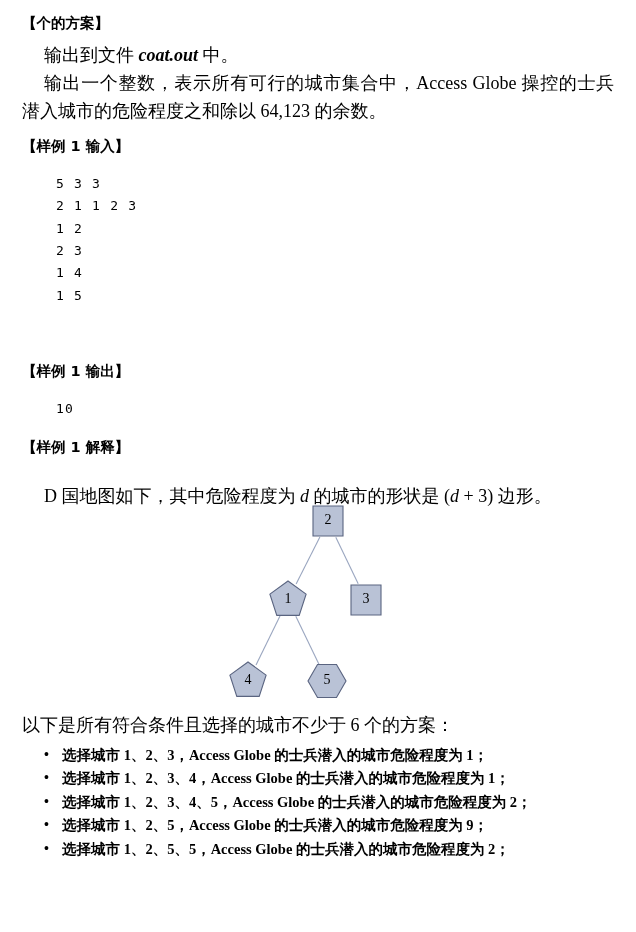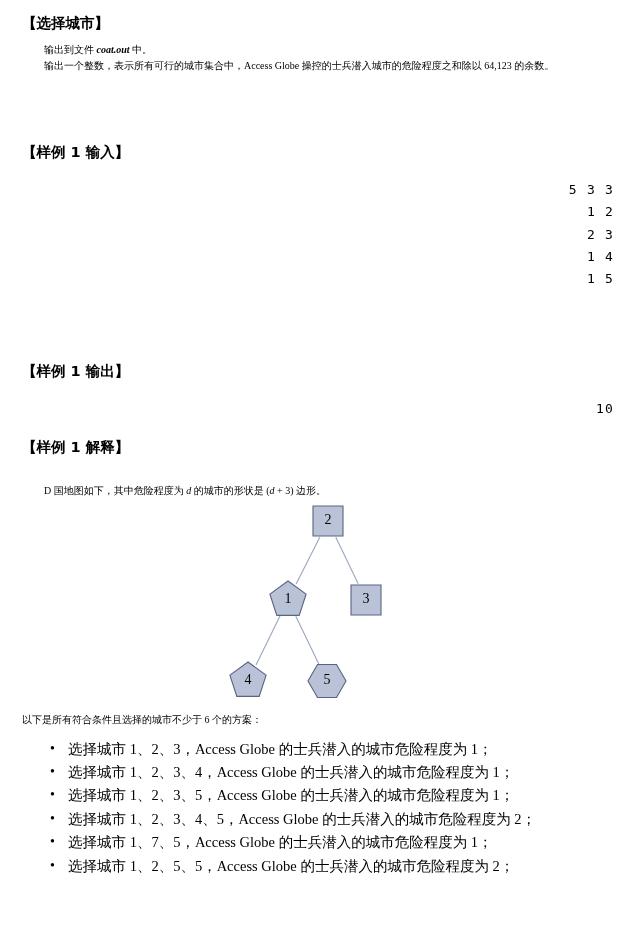--- a/index.html
+++ b/index.html
@@ -21,49 +21,49 @@
     height: 932px;
     padding: 0;
   }
   .sec-head {
     font-family: "DejaVu Sans", sans-serif;
     font-weight: bold;
     font-size: 14.5px;
     letter-spacing: 0px;
   }
   .para {
-    font-size: 10px;
+    font-size: 18px;
     line-height: 1.55;
     text-align: justify;
   }
   .indent {
     text-indent: 22px;
   }
   .mono {
     font-family: "DejaVu Sans Mono", monospace;
     font-size: 13px;
     line-height: 1.72;
     letter-spacing: 1.2px;
     padding-left: 34px;
-    text-align: right;
   }
   .bi {
     font-style: italic;
     font-weight: bold;
   }
   .it { font-style: italic; }
   .gap-s { height: 9px; }
   .gap-m { height: 17px; }
   .gap-l { height: 26px; }
 
   
   ul.plist {
     list-style: none;
-    margin: 6px;
+    margin: 0;
     padding: 0 0 0 22px;
+    font-weight: bold;
   }
   ul.plist li {
     position: relative;
     font-size: 14.5px;
     line-height: 1.62;
     padding-left: 18px;
   }
   ul.plist li:before {
     content: "\2022";
     position: absolute;
@@ -87,33 +87,34 @@
     width: 30px;
     text-align: center;
   }
 </style>
 </head>
 <body>
 
 <div class="page">
 
   <div style="position:absolute; left:22px; top:14px; width:592px;">
-    <div class="sec-head">【选择城市】</div>
+    <div class="sec-head">【个的方案】</div>
     <div class="gap-s"></div>
     <div class="para indent">
       <span>输出到文件 </span><span class="bi">coat.out</span><span> 中。</span>
     </div>
     <div class="para indent">输出一个整数，表示所有可行的城市集合中，Access Globe 操控的士兵潜入城市的危险程度之和除以 64,123 的余数。</div>
   </div>
 
-  <div style="position:absolute; left:22px; top:143px; width:592px;">
+  <div style="position:absolute; left:22px; top:137px; width:592px;">
     <div class="sec-head">【样例 1 输入】</div>
     <div class="gap-m"></div>
     <div class="mono">
       <div>5 3 3</div>
+      <div>2 1 1 2 3</div>
       <div>1 2</div>
       <div>2 3</div>
       <div>1 4</div>
       <div>1 5</div>
     </div>
   </div>
 
   <div style="position:absolute; left:22px; top:350px; width:592px;margin-top:12px;">
     <div class="sec-head">【样例 1 输出】</div>
     <div class="gap-m"></div>
@@ -156,20 +157,19 @@
         <div class="nodelbl" style="left: 312px; top: 174px;">5</div>
       </div>
   </div>
 
   <div style="position:absolute; left:22px; top:712px; width:600px;">
     <div class="para">以下是所有符合条件且选择的城市不少于 6 个的方案：</div>
     <div style="height:4px"></div>
     <ul class="plist" id="plans-list">
         <li>选择城市 1、2、3，Access Globe 的士兵潜入的城市危险程度为 1；</li>
         <li>选择城市 1、2、3、4，Access Globe 的士兵潜入的城市危险程度为 1；</li>
-        <li>选择城市 1、2、3、5，Access Globe 的士兵潜入的城市危险程度为 1；</li>
         <li>选择城市 1、2、3、4、5，Access Globe 的士兵潜入的城市危险程度为 2；</li>
-        <li>选择城市 1、7、5，Access Globe 的士兵潜入的城市危险程度为 1；</li>
+        <li>选择城市 1、2、5，Access Globe 的士兵潜入的城市危险程度为 9；</li>
         <li>选择城市 1、2、5、5，Access Globe 的士兵潜入的城市危险程度为 2；</li>
       </ul>
   </div>
 
 </div>
 
 </body></html>

